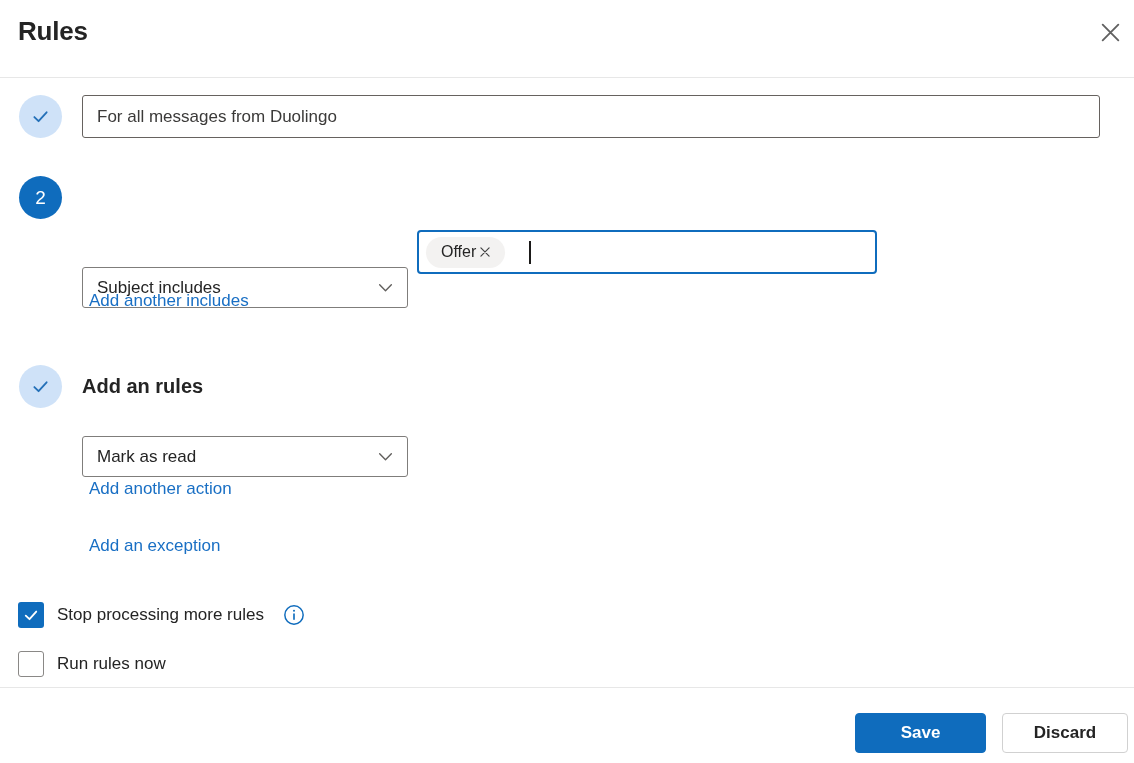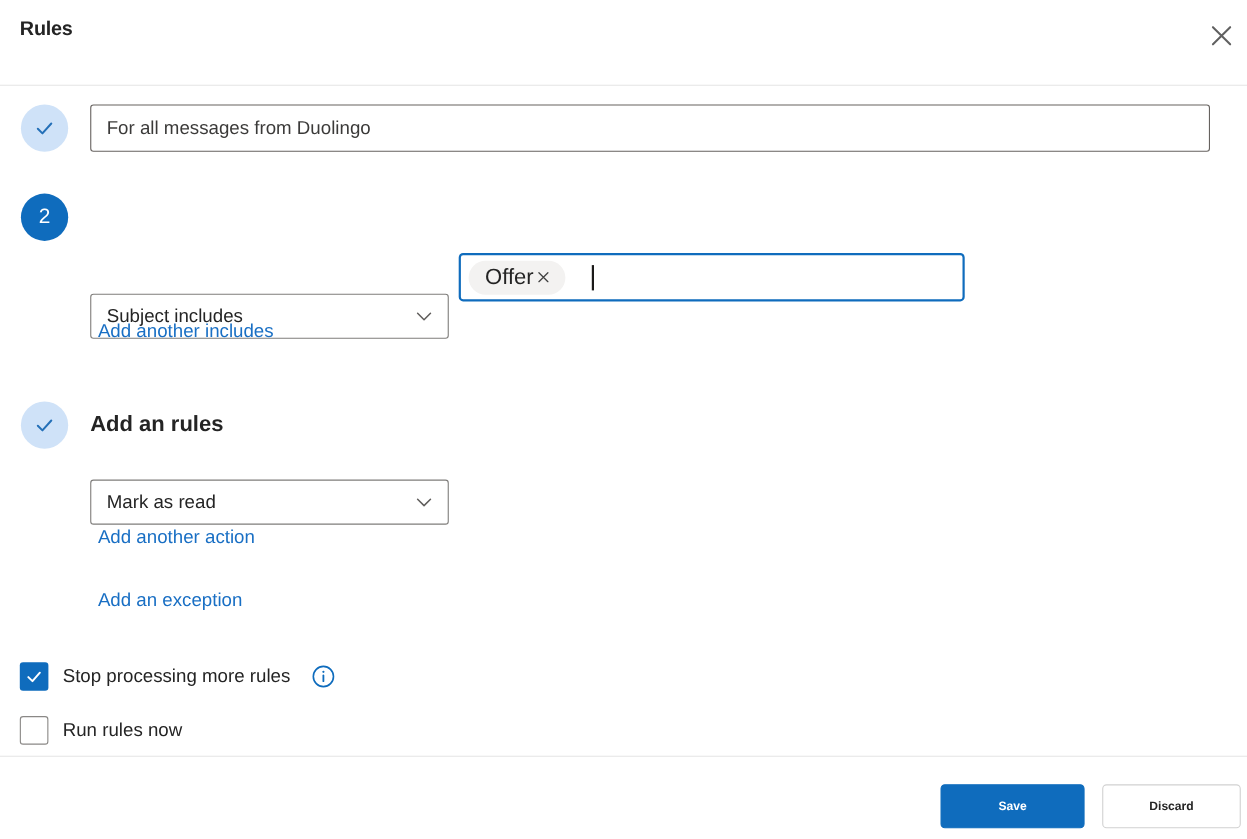--- a/index.html
+++ b/index.html
@@ -12,54 +12,54 @@
     --select-border:#7f7d7b;
     --divider:#e7e7e7;
     --text:#242424;
     --muted-text:#3b3a39;
   }
   *{box-sizing:border-box;margin:0;padding:0;}
   html,body{width:1134px;height:763px;background:#fff;overflow:hidden;}
   body{font-family:"Liberation Sans",sans-serif;color:var(--text);position:relative;}
   .abs{position:absolute;}
 
-  .page-title{left:18px;top:16px;font-size:18px;font-weight:700;color:var(--text);letter-spacing:-.2px;}
+  .page-title{left:18px;top:16px;font-size:26px;font-weight:700;color:var(--text);letter-spacing:-.2px;}
   .close-btn{left:1092px;top:14px;width:36px;height:36px;background:none;border:none;cursor:pointer;display:flex;align-items:center;justify-content:center;}
   .divider{left:0;width:1134px;height:1px;background:var(--divider);}
   .divider.top{top:77px;}
   .divider.bottom{top:687px;}
 
   .step-circle{width:43px;height:43px;border-radius:50%;display:flex;align-items:center;justify-content:center;left:19px;}
   .step-circle.done{background:var(--step-done-bg);}
   .step-circle.number{background:var(--accent);color:#fff;font-size:19px;font-weight:400;}
 
   .name-input{left:82px;top:95px;width:1018px;height:43px;border:1px solid var(--input-border);border-radius:3px;padding:0 14px;font-size:17px;color:var(--muted-text);font-family:"Liberation Sans",sans-serif;outline:none;background:#fff;}
 
   .section-heading{left:82px;height:43px;display:flex;align-items:center;font-size:20px;font-weight:700;color:var(--text);}
 
   .select{left:82px;width:326px;height:41px;border:1px solid var(--select-border);border-radius:3px;background:#fff;display:flex;align-items:center;justify-content:space-between;padding:0 13px 0 14px;font-size:17px;color:var(--text);cursor:pointer;}
 
   .tag-input{left:417px;top:230px;width:460px;height:44px;border:2px solid var(--accent);border-radius:4px;background:#fff;display:flex;align-items:center;padding:0 7px;}
-  .tag-chip{background:var(--tag-bg);border-radius:16px;height:31px;display:flex;align-items:center;gap:2px;padding:0 13px 0 15px;font-size:20px;color:var(--text);}
+  .tag-chip{background:var(--tag-bg);border-radius:16px;height:31px;display:flex;align-items:center;gap:2px;padding:0 13px 0 15px;font-size:16px;color:var(--text);}
   .tag-remove{background:none;border:none;cursor:pointer;display:flex;align-items:center;padding:0;}
   .caret{width:2px;height:23px;background:#1b1a19;margin-left:24px;}
 
   .link{color:var(--link);font-size:17px;cursor:pointer;text-decoration:none;display:inline-block;}
   .link.cond{left:89px;top:291px;}
   .link.act{left:89px;top:479px;}
   .link.exc{left:89px;top:536px;}
 
   .option-row{left:18px;display:flex;align-items:center;}
   .checkbox{width:26px;height:26px;border-radius:3px;display:flex;align-items:center;justify-content:center;cursor:pointer;flex:0 0 auto;}
   .checkbox.checked{background:var(--accent);}
   .checkbox.unchecked{background:#fff;border:1px solid #8a8886;}
   .option-label{margin-left:13px;font-size:17px;color:var(--text);}
   .info-btn{margin-left:19px;background:none;border:none;cursor:pointer;display:flex;align-items:center;padding:0;}
 
-  .btn{height:40px;border-radius:4px;font-size:11px;font-weight:700;font-family:"Liberation Sans",sans-serif;cursor:pointer;}
+  .btn{height:40px;border-radius:4px;font-size:17px;font-weight:700;font-family:"Liberation Sans",sans-serif;cursor:pointer;}
   .btn.save{left:855px;top:713px;width:131px;background:var(--accent);border:1px solid var(--accent);color:#fff;}
   .btn.discard{left:1002px;top:713px;width:126px;background:#fff;border:1px solid #d1d1d1;color:var(--text);}
 </style>
 </head>
 <body>
 
 <div class="abs" style="inset:0;">
 
   <h1 class="abs page-title">Rules</h1>
   <button class="abs close-btn">

